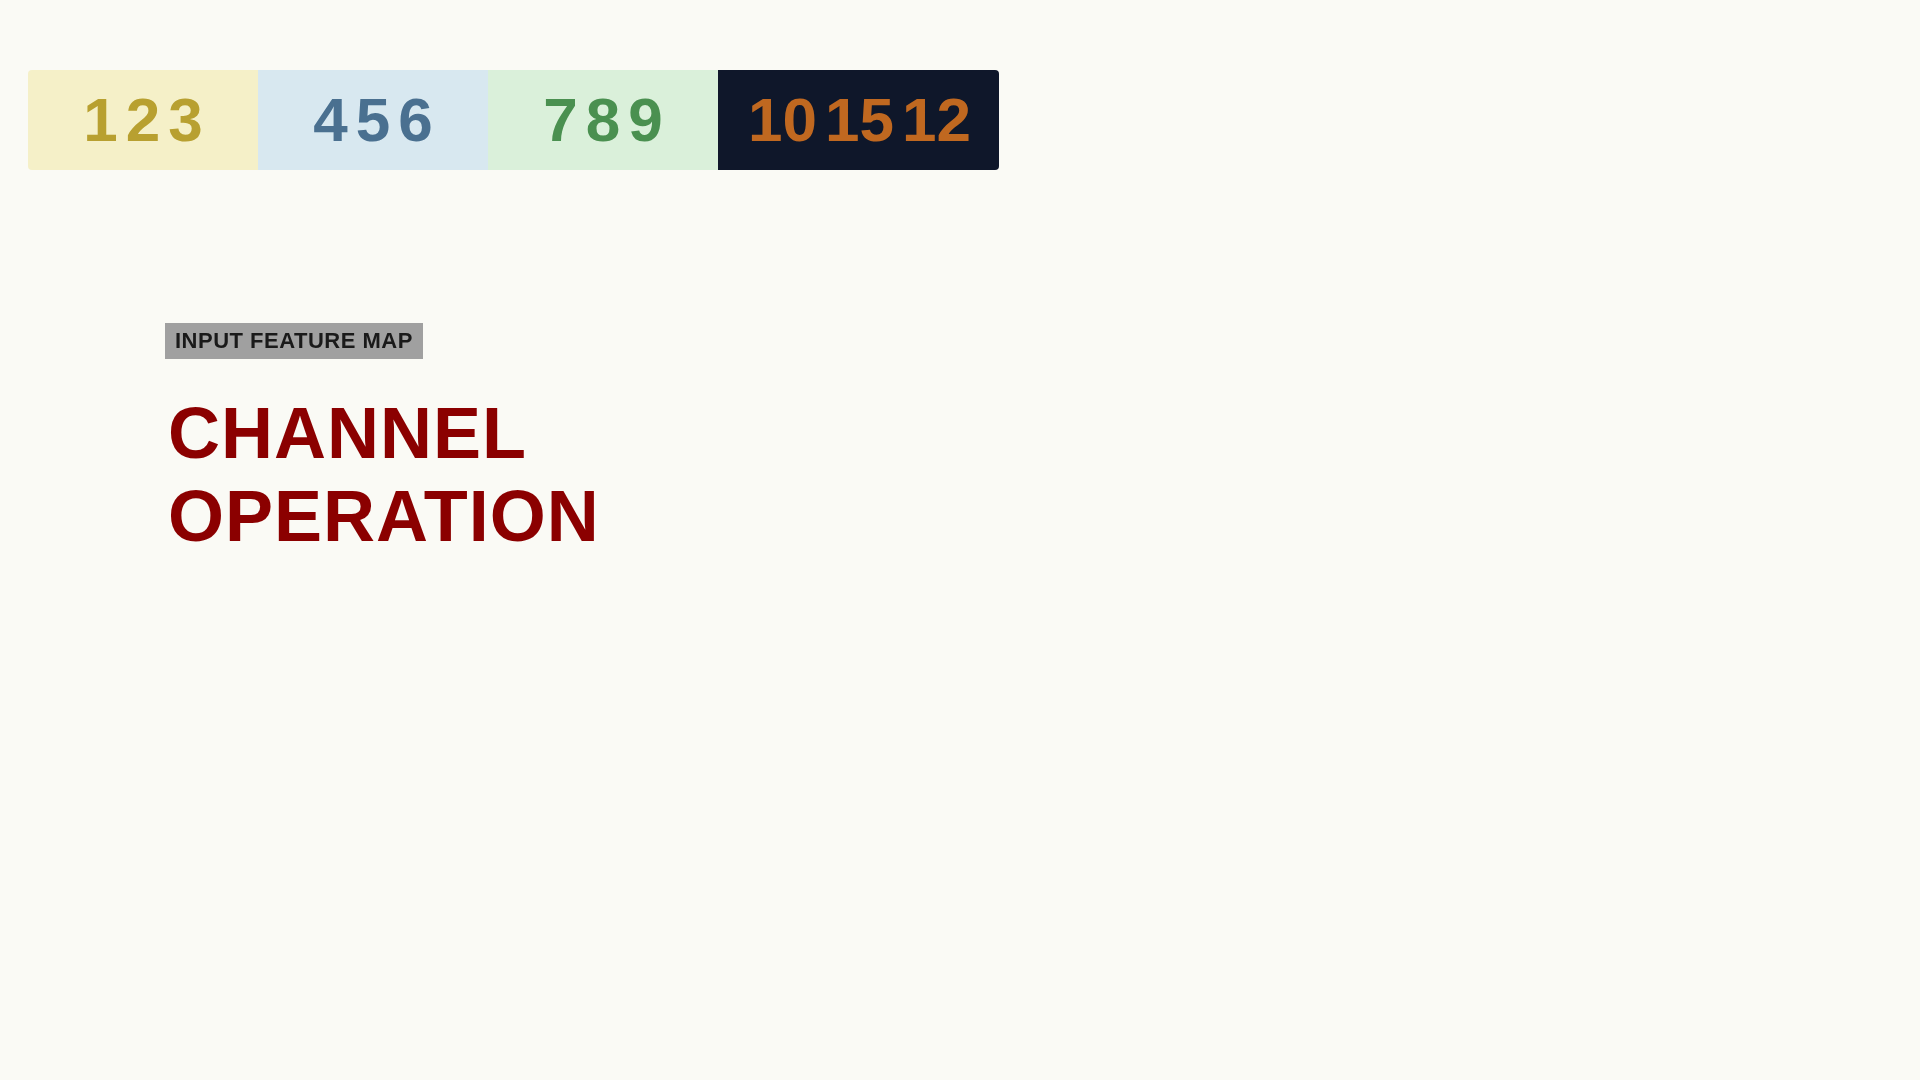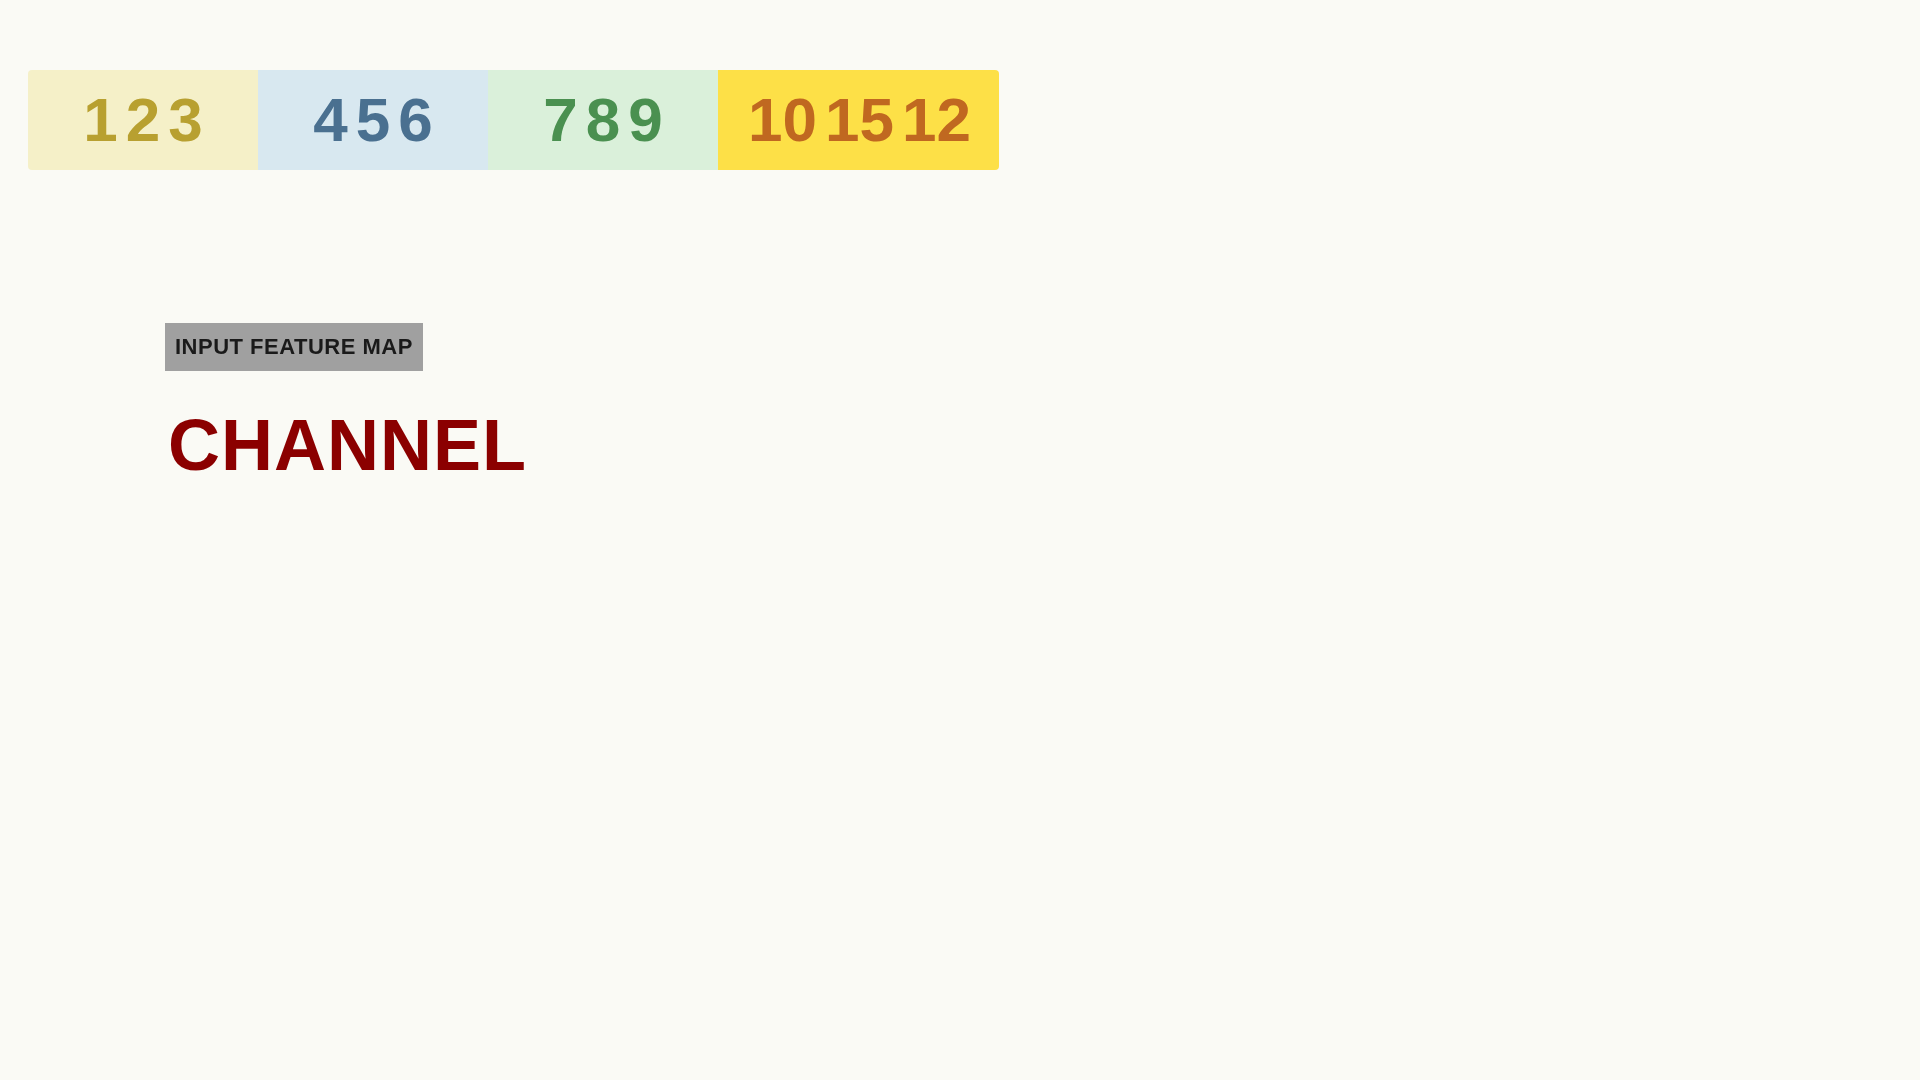--- a/index.html
+++ b/index.html
@@ -45,21 +45,21 @@
       background-color: #d8e8f0;
       min-width: 230px;
     }
 
     .channel-group-3 {
       background-color: #daf0da;
       min-width: 230px;
     }
 
     .channel-group-4 {
-      background-color: #fde047;
+      background-color: #0f172a;
       min-width: 230px;
       padding-left: 30px;
     }
 
     .channel-number {
       font-size: 62px;
       font-weight: bold;
       line-height: 1;
     }
 
@@ -70,27 +70,27 @@
 
     .input-feature-label {
       position: absolute;
       top: 323px;
       left: 165px;
       background-color: #a0a0a0;
       color: #1a1a1a;
       font-size: 22px;
       font-weight: bold;
       font-family: Arial, sans-serif;
-      padding: 11px 10px;
+      padding: 5px 10px;
       letter-spacing: 0.5px;
     }
 
     .channel-shuffle-text {
       position: absolute;
-      top: 404px;
+      top: 392px;
       left: 168px;
       display: flex;
       flex-direction: column;
       gap: 0px;
     }
 
     .cso-line {
       font-size: 72px;
       font-weight: 900;
       color: #8b0000;
@@ -122,13 +122,14 @@
     <span class="channel-number num-orange">10</span>
     <span class="channel-number num-orange">15</span>
     <span class="channel-number num-orange">12</span>
   </div>
 </div>
 
 <div class="input-feature-label">INPUT FEATURE MAP</div>
 
 <div class="channel-shuffle-text">
   <span class="cso-line">CHANNEL</span>
+  <span class="cso-line">OPERATION</span>
 </div>
 
 </body></html>

